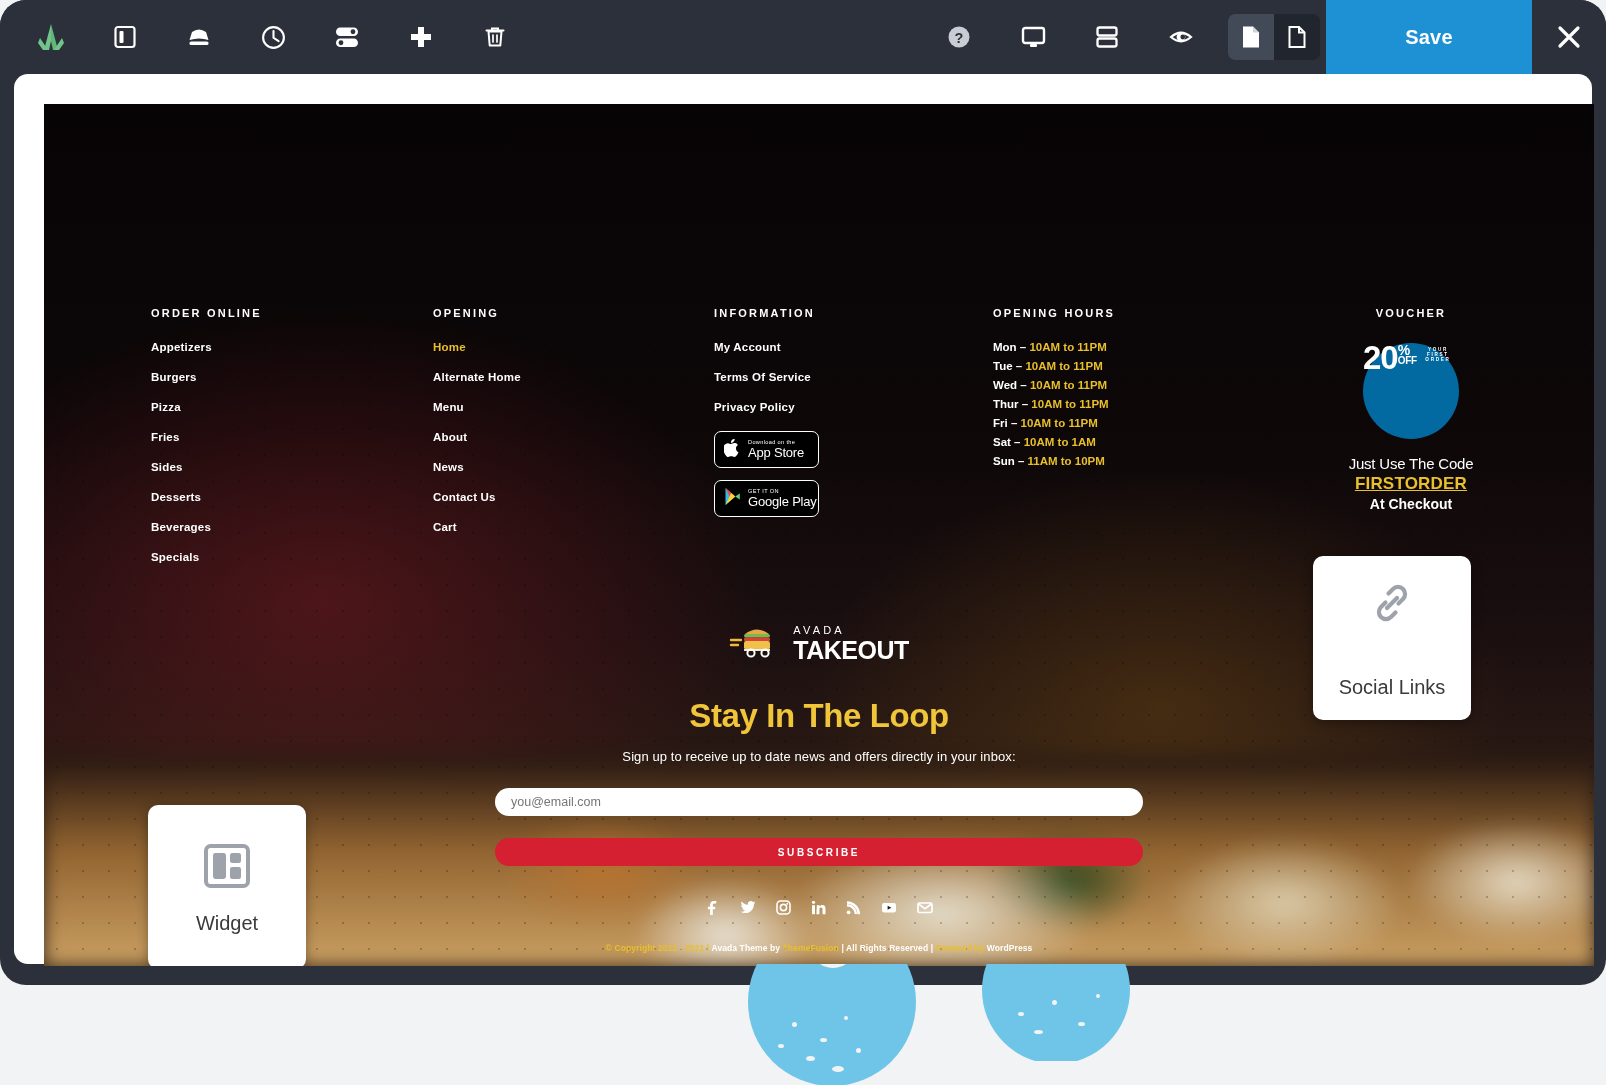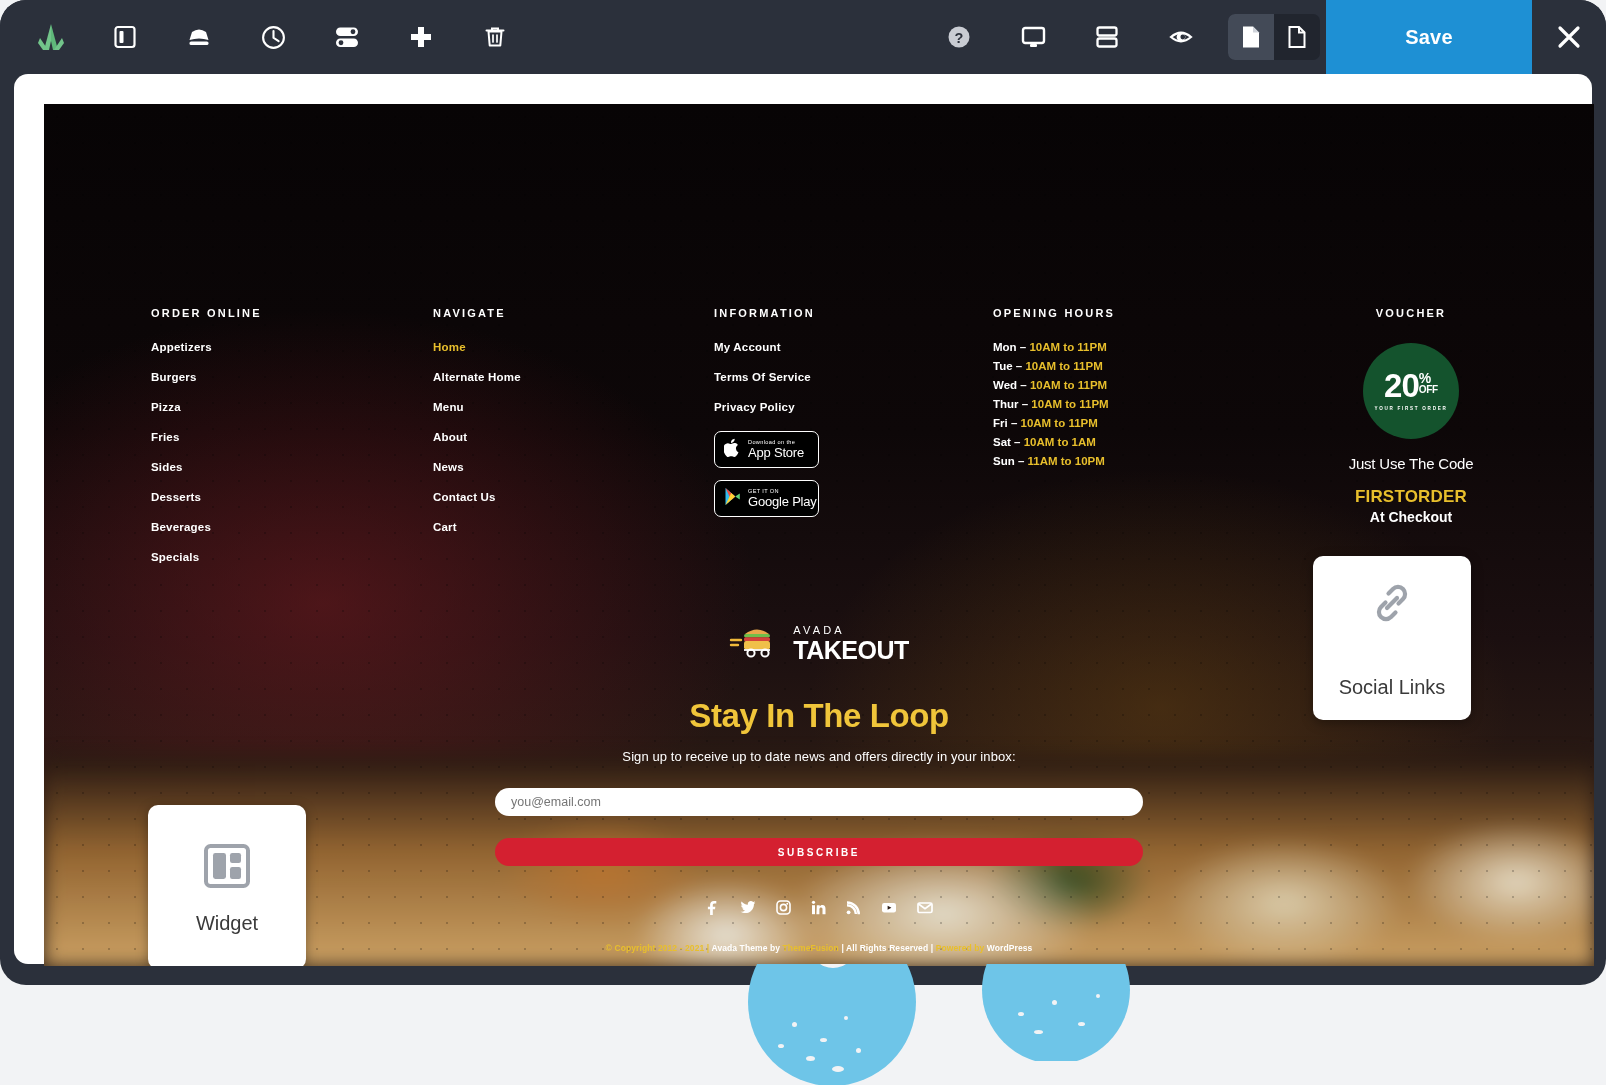--- a/index.html
+++ b/index.html
@@ -149,34 +149,34 @@
     padding-left: 9px; gap: 7px;
     margin-top: 12px; cursor: pointer;
   }
   .badge-text { line-height: 1.05; }
   .badge-small { font-size: 5.6px; color: #ffffff; letter-spacing: 0.35px; display: block; }
   .badge-big { font-size: 13px; color: #ffffff; font-weight: 500; display: block; letter-spacing: -0.2px; }
 
   
   .voucher-circle {
     width: 96px; height: 96px; border-radius: 50%;
-    background: #14532d;
+    background: #0369a1;
     margin: 24px auto 0;
-    display: flex; flex-direction: column;
-    align-items: center; justify-content: center;
+    display: flex; 
+    align-items: flex-start; justify-content: center;
     position: relative;
   }
   .v-main { display: flex; align-items: flex-start; }
   .v-num { font-size: 33px; font-weight: bold; color: #ffffff; line-height: 0.92; letter-spacing: -1px; }
   .v-pct { display: flex; flex-direction: column; align-items: flex-start; margin-top: 2px; }
   .v-pct-sym { font-size: 14px; font-weight: bold; color: #ffffff; line-height: 0.8; }
   .v-off { font-size: 10px; font-weight: bold; color: #ffffff; line-height: 1; letter-spacing: -0.3px; }
   .v-sub { font-size: 4.6px; font-weight: bold; color: #ffffff; letter-spacing: 1.7px; margin-top: 4px; }
   .v-l1 { font-size: 15px; font-weight: normal; color: #ffffff; margin-top: 16px; letter-spacing: -0.2px; }
-  .v-l2 { font-size: 17px; font-weight: bold; color: #e8bf2c; margin-top: 15px; letter-spacing: 0.2px; }
+  .v-l2 { font-size: 17px; font-weight: bold; color: #e8bf2c; margin-top: 2px; letter-spacing: 0.2px; text-decoration: underline; }
   .v-l3 { font-size: 14px; font-weight: bold; color: #ffffff; margin-top: 2px; }
 
   
   .center-block {
     position: absolute; left: 0; right: 0; top: 490px;
     text-align: center;
     margin-top: 29px;
   }
   .brand-logo {
     display: flex; align-items: center; justify-content: center; gap: 8px;
@@ -394,21 +394,21 @@
           <a class="col-link">Burgers</a>
           <a class="col-link">Pizza</a>
           <a class="col-link">Fries</a>
           <a class="col-link">Sides</a>
           <a class="col-link">Desserts</a>
           <a class="col-link">Beverages</a>
           <a class="col-link">Specials</a>
         </div>
 
         <div class="col" id="col-navigate">
-          <div class="col-title">NAVIGATE</div>
+          <div class="col-title">OPENING</div>
           <a class="col-link active">Home</a>
           <a class="col-link">Alternate Home</a>
           <a class="col-link">Menu</a>
           <a class="col-link">About</a>
           <a class="col-link">News</a>
           <a class="col-link">Contact Us</a>
           <a class="col-link">Cart</a>
         </div>
 
         <div class="col" id="col-information">

